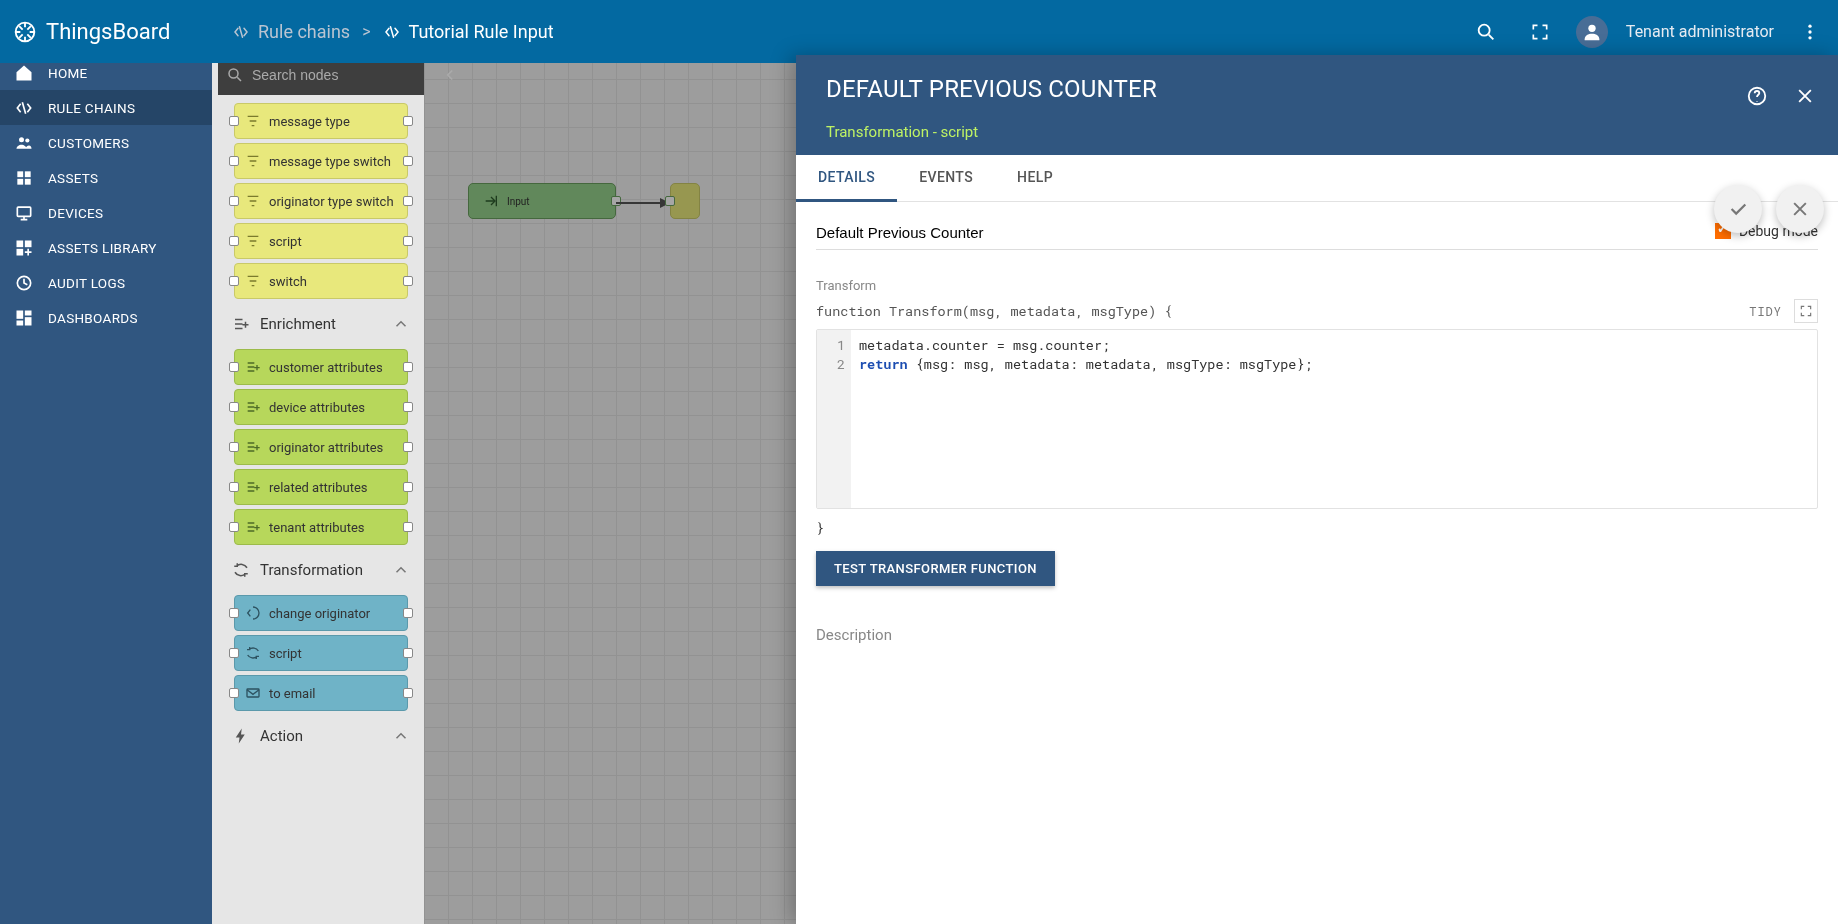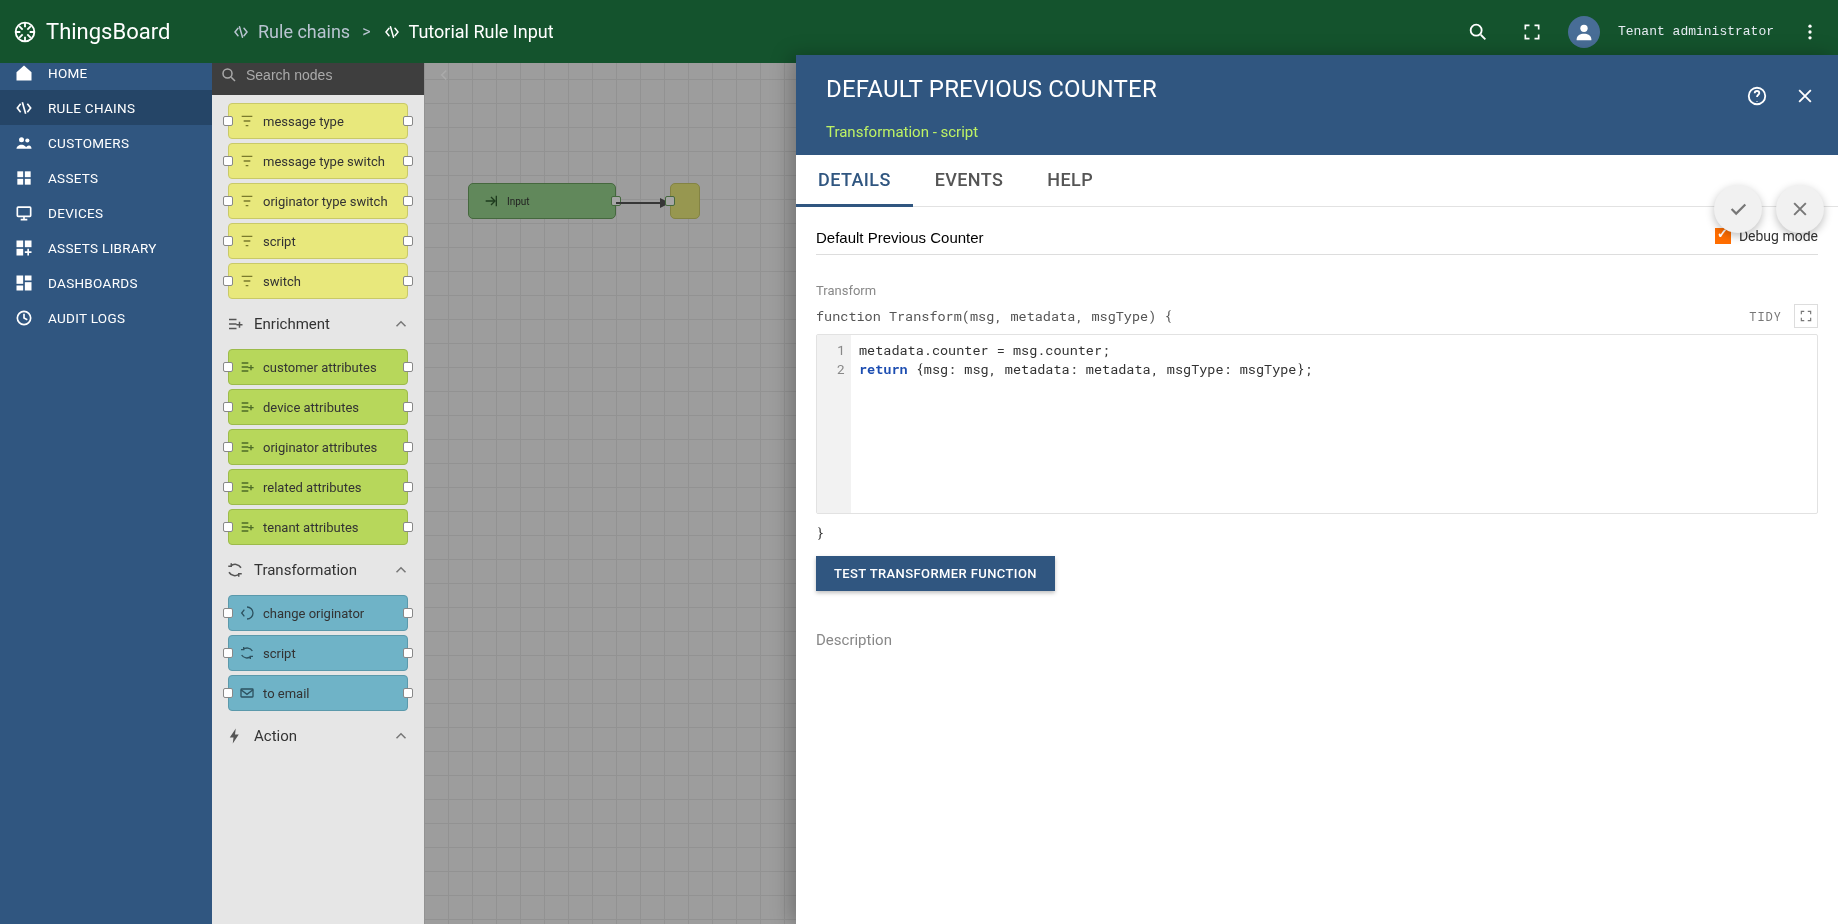--- a/index.html
+++ b/index.html
@@ -9,21 +9,21 @@
     color: #333;
     background: #fff;
     overflow: hidden;
     width: 1838px;
     height: 924px;
     position: relative;
   }
   
   .header {
     height: 63px;
-    background: #14532d;
+    background: #0369a1;
     display: flex;
     align-items: center;
     color: #fff;
     padding: 0 10px 0 0;
     position: relative;
     z-index: 20;
   }
   .logo-area {
     display: flex;
     align-items: center;
@@ -39,41 +39,42 @@
   .breadcrumbs {
     display: flex; align-items: center; gap: 12px; margin-left: 20px;
   }
   .breadcrumb-item { display: flex; align-items: center; gap: 8px; font-size: 18px; }
   .breadcrumb-sep { color: #b9c4d1; font-size: 16px; }
   .breadcrumb-link { color: #b9c4d1; cursor: pointer; }
   .breadcrumb-current { color: #fff; }
   .header-right { margin-left: auto; display: flex; align-items: center; gap: 18px; }
   .hdr-icon-btn { width: 36px; height: 36px; display: flex; align-items: center; justify-content: center; color: #fff; cursor: pointer; }
   .avatar { width: 32px; height: 32px; border-radius: 50%; background: #486d96; display:flex; align-items:center; justify-content:center; }
-  .user-label { font-size: 13px; color: #e6ebf2; font-family: Liberation Mono, monospace; }
+  .user-label { font-size: 16px; color: #e6ebf2; }
 
   
   .leftnav {
     position: absolute; top: 55px; left: 0; bottom: 0; width: 212px;
     background: #305680; color: #fff;
     z-index: 15;
   }
   .nav-item {
     display: flex; align-items: center; height: 35px;
     padding: 0 14px; gap: 14px; cursor: pointer;
     font-size: 13.5px; letter-spacing: .3px;
   }
   .nav-item.active { background: #254567; }
 
   
   .nodelib {
     position: absolute; top: 55px; left: 212px; bottom: 0; width: 212px;
     background: #e6e6e6;
     display: flex; flex-direction: column;
     z-index: 12;
+    padding-left: 6px;
   }
   .nodelib-search {
     height: 40px; background: #3e3e3e;
     display: flex; align-items: center; padding: 0 8px; gap: 8px;
   }
   .nodelib-search input {
     flex: 1; background: transparent; border: none; color: #ccc; font-size: 14px;
     outline: none;
   }
   .nodelib-search input::placeholder { color: #aaa; }
@@ -132,21 +133,21 @@
   .details-title { font-size: 24px; font-weight: 400; letter-spacing: .2px; }
   .details-sub { font-size: 15px; color: #bef264; margin-top: 20px; }
   .details-hdr-icons { position:absolute; right: 14px; top: 22px; display:flex; gap:10px; }
   .hdr-circle { width:38px;height:38px;display:flex;align-items:center;justify-content:center;color:#fff;cursor:pointer;}
 
   .fab-row { position:absolute; right: 14px; top: 130px; display:flex; gap:14px; z-index:31;}
   .fab { width:48px;height:48px;border-radius:50%; background:#f1f1f1; color:#777; box-shadow:0 3px 8px rgba(0,0,0,.25);
     display:flex;align-items:center;justify-content:center;cursor:pointer;}
 
   .tabs { display:flex; border-bottom:1px solid #e2e2e2; background:#fff; }
-  .tab { padding: 14px 22px; font-size:18px; font-weight:500; color:#555; letter-spacing:.4px; cursor:pointer; }
+  .tab { padding: 14px 22px; font-size:14px; font-weight:500; color:#555; letter-spacing:.4px; cursor:pointer; }
   .tab.active { color:#305680; border-bottom:3px solid #305680; margin-bottom:-1px;}
 
   .details-body { padding: 18px 20px 30px 20px; overflow:auto; flex:1; }
   .field-row { display:flex; align-items:flex-end; gap:20px; border-bottom:1px solid #ddd; padding-bottom:4px; margin-bottom:28px;}
   .field { flex:1; }
   .field-label { font-size:12px; color:#888;}
   .field-input { width:100%; border:none; font-size:15px; padding:4px 0; outline:none; }
   .debug-wrap { display:flex; align-items:center; gap:8px; padding-bottom:6px;}
   .chk { width:16px;height:16px; background:#ff6d00; position:relative; }
   .chk::after{content:"✓";position:absolute;left:2px;top:-2px;color:#fff;font-size:13px;font-weight:bold;}
@@ -278,36 +279,36 @@
           <rect x="13" y="3" width="8" height="8" fill="#fff"></rect>
           <rect x="3" y="13" width="8" height="8" fill="#fff"></rect>
           <path d="M17 13v8M13 17h8" stroke="#fff" stroke-width="2"></path>
         </svg>
       </span>
       <span>ASSETS LIBRARY</span>
     </div>
     <div class="nav-item">
       <span>
         <svg width="20" height="20" viewBox="0 0 24 24">
+          <circle cx="12" cy="12" r="8" fill="none" stroke="#fff" stroke-width="2"></circle>
+          <path d="M12 7v5l4 2" stroke="#fff" stroke-width="2" fill="none"></path>
+        </svg>
+      </span>
+      <span>AUDIT LOGS</span>
+    </div>
+    <div class="nav-item">
+      <span>
+        <svg width="20" height="20" viewBox="0 0 24 24">
           <rect x="3" y="3" width="8" height="10" fill="#fff"></rect>
           <rect x="13" y="3" width="8" height="6" fill="#fff"></rect>
           <rect x="13" y="11" width="8" height="10" fill="#fff"></rect>
           <rect x="3" y="15" width="8" height="6" fill="#fff"></rect>
         </svg>
       </span>
       <span>DASHBOARDS</span>
-    </div>
-    <div class="nav-item">
-      <span>
-        <svg width="20" height="20" viewBox="0 0 24 24">
-          <circle cx="12" cy="12" r="8" fill="none" stroke="#fff" stroke-width="2"></circle>
-          <path d="M12 7v5l4 2" stroke="#fff" stroke-width="2" fill="none"></path>
-        </svg>
-      </span>
-      <span>AUDIT LOGS</span>
     </div>
   </div>
 
 <div class="nodelib">
   <div class="nodelib-search">
     <span>
       <svg width="18" height="18" viewBox="0 0 24 24" fill="none" stroke="#aaa" stroke-width="2">
           <circle cx="10" cy="10" r="6"></circle>
           <path d="M20 20l-5-5"></path>
         </svg>

